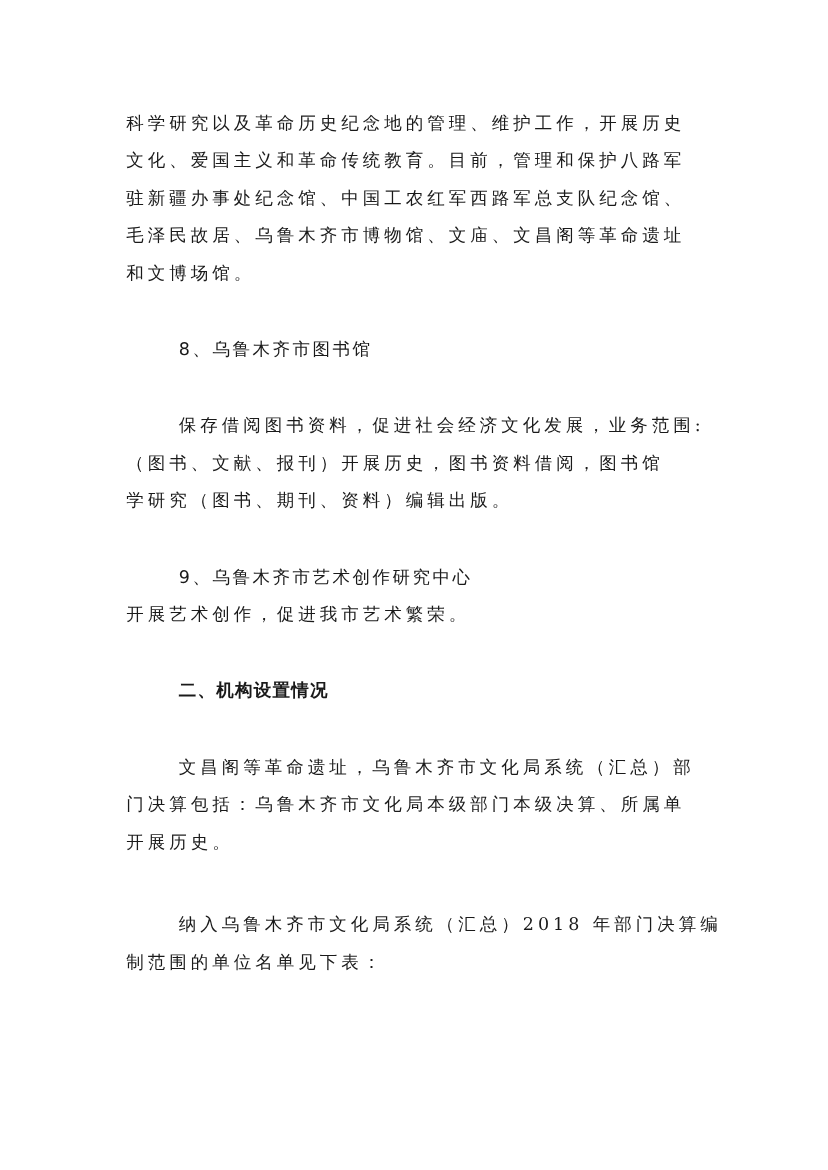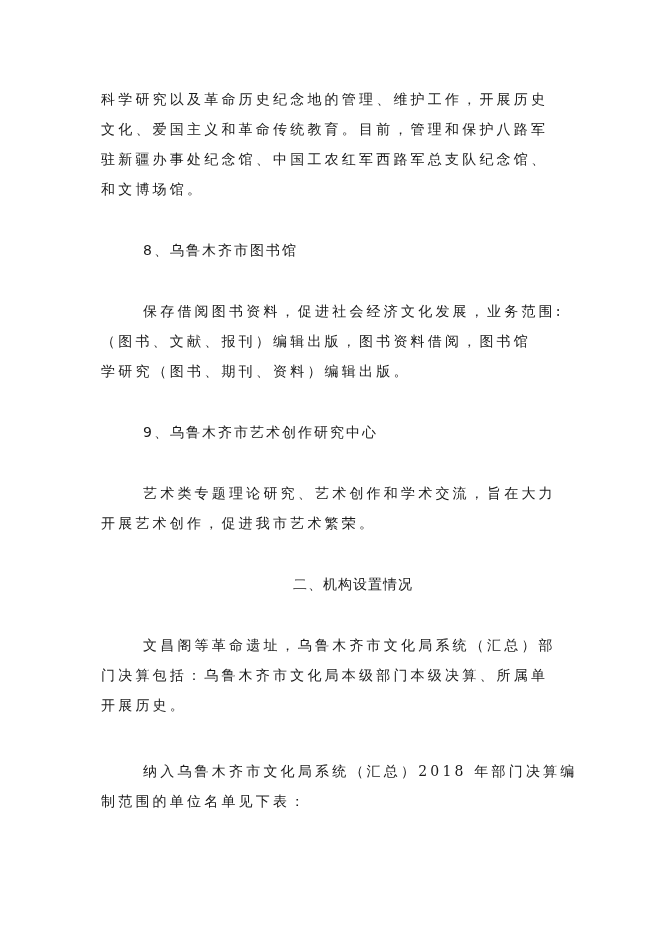--- a/index.html
+++ b/index.html
@@ -8,45 +8,45 @@
     position: absolute; left: 101px; top: 84px; width: 462px;
     font-family: "DejaVu Serif", "Liberation Serif", serif;
     font-size: 14px; color: #1a1a1a;
   }
   .line {
     height: 30px; line-height: 30px; white-space: nowrap;
     letter-spacing: 3.2px;
   }
   .indent { padding-left: 42px; margin-top: 31px; }
   .head { font-family: "DejaVu Sans", "Liberation Sans", sans-serif; letter-spacing: 2px; }
-  .head-bold { font-family: "DejaVu Sans", "Liberation Sans", sans-serif; font-weight: normal; letter-spacing: 1px; text-align: center; }
+  .head-bold { font-family: "DejaVu Sans", "Liberation Sans", sans-serif; font-weight: bold; letter-spacing: 1px; }
   .tight { letter-spacing: 1.2px; }
   .gap { height: 5px; }
 </style>
 </head>
 <body>
 
 <div class="page">
   <div>
     <div class="line">科学研究以及革命历史纪念地的管理、维护工作，开展历史</div>
     <div class="line">文化、爱国主义和革命传统教育。目前，管理和保护八路军</div>
     <div class="line">驻新疆办事处纪念馆、中国工农红军西路军总支队纪念馆、</div>
+    <div class="line">毛泽民故居、乌鲁木齐市博物馆、文庙、文昌阁等革命遗址</div>
     <div class="line">和文博场馆。</div>
   </div>
 
   <div>
     <div class="line indent head">8、乌鲁木齐市图书馆</div>
     <div class="line indent">保存借阅图书资料，促进社会经济文化发展，业务范围:</div>
-    <div class="line">（图书、文献、报刊）编辑出版，图书资料借阅，图书馆</div>
+    <div class="line">（图书、文献、报刊）开展历史，图书资料借阅，图书馆</div>
     <div class="line">学研究（图书、期刊、资料）编辑出版。</div>
   </div>
 
   <div>
     <div class="line indent head">9、乌鲁木齐市艺术创作研究中心</div>
-    <div class="line indent">艺术类专题理论研究、艺术创作和学术交流，旨在大力</div>
     <div class="line">开展艺术创作，促进我市艺术繁荣。</div>
   </div>
 
 
   <div>
     <div class="line indent head-bold">二、机构设置情况</div>
     <div class="line indent">文昌阁等革命遗址，乌鲁木齐市文化局系统（汇总）部</div>
     <div class="line">门决算包括：乌鲁木齐市文化局本级部门本级决算、所属单</div>
     <div class="line">开展历史。</div>
     <div class="gap"></div>

